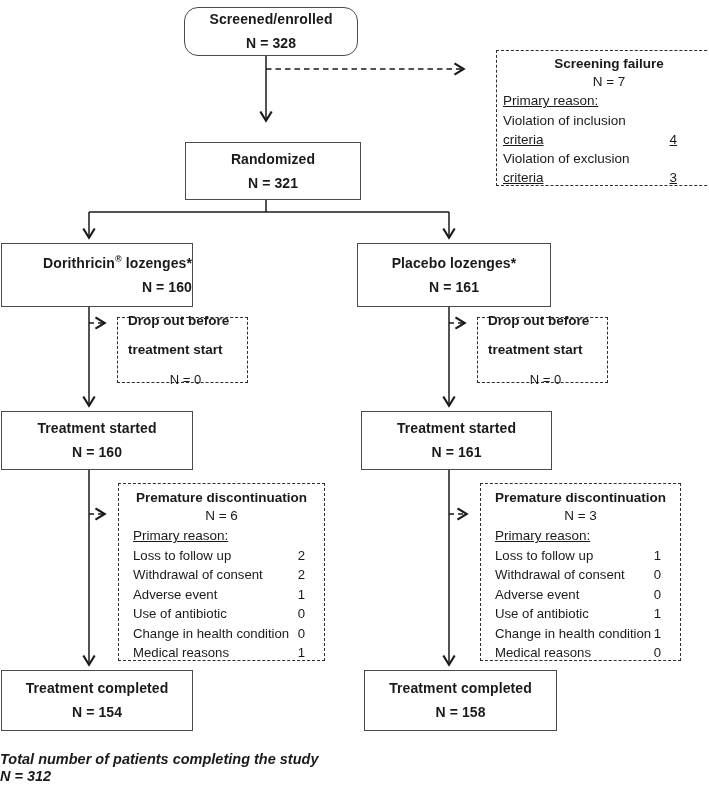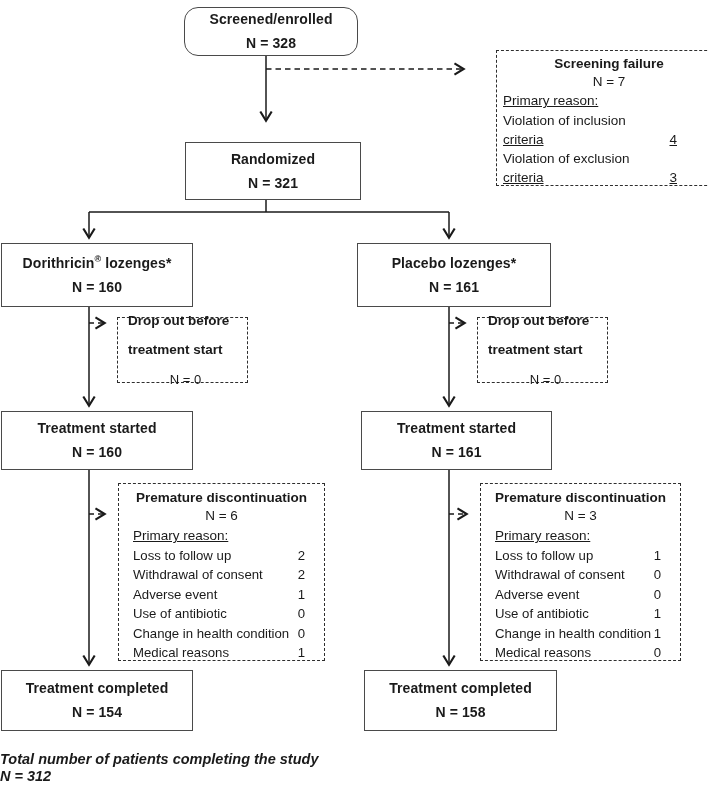--- a/index.html
+++ b/index.html
@@ -48,21 +48,21 @@
   .sup {
     font-size: 9px;
     vertical-align: super;
     line-height: 0;
   }
   .rest-gap { margin-left: 4px; }
 
   
   #b-screened { left: 184px; top: 7px;  width: 174px; height: 49px; border-radius: 14px; }
   #b-rand     { left: 185px; top: 126px; width: 176px; height: 58px; margin-top: 16px; }
-  #b-arm-l    { left: 1px;   top: 243px; width: 192px; height: 64px; }
+  #b-arm-l    { left: 1px;   top: 243px; width: 192px; height: 64px; align-items: flex-end; }
   #b-arm-r    { left: 357px; top: 243px; width: 194px; height: 64px; }
   #b-start-l  { left: 1px;   top: 411px; width: 192px; height: 59px; }
   #b-start-r  { left: 361px; top: 411px; width: 191px; height: 59px; }
   #b-comp-l   { left: 1px;   top: 670px; width: 192px; height: 61px; }
   #b-comp-r   { left: 364px; top: 670px; width: 193px; height: 61px; }
 
   
   #b-fail { left: 496px; top: 50px; width: 226px; height: 136px;
             gap: 0; justify-content: flex-start; padding: 3px 0 0 0; }
   #b-fail .d-title { font-size: 13.5px; font-weight: 700; line-height: 19px; }

